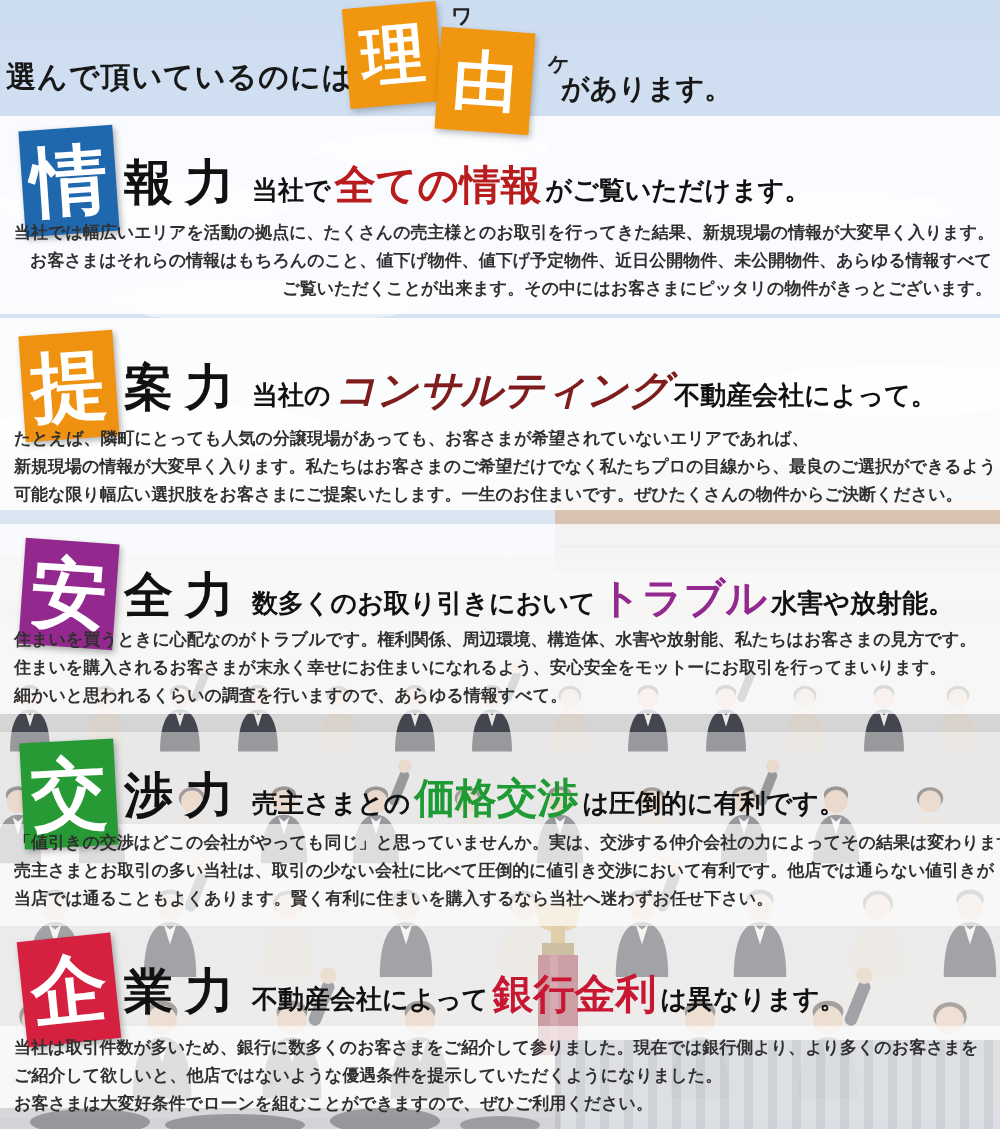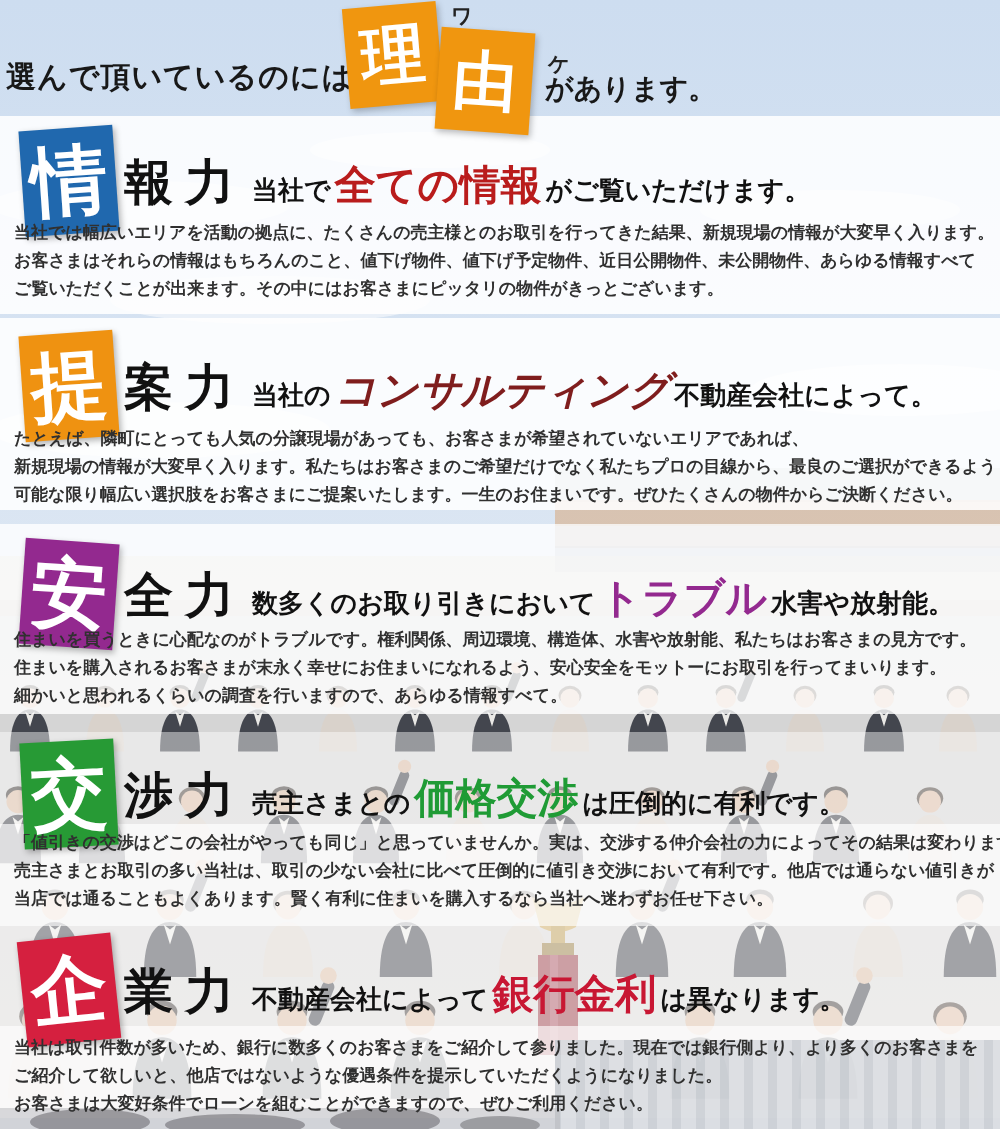--- a/index.html
+++ b/index.html
@@ -11,21 +11,21 @@
   .hdr-prefix{position:absolute;left:6px;top:57px;font-size:30px;font-weight:bold;
               color:#181818;letter-spacing:1px;white-space:nowrap;text-align:right;}
   .hdr-box{position:absolute;width:94px;height:100px;display:flex;align-items:center;
            justify-content:center;color:#fff;font-size:64px;font-weight:bold;
            background:#f0960f;box-shadow:2px 3px 6px rgba(0,0,0,.25);}
   .hdr-box1{left:346px;top:5px;transform:rotate(-5deg);}
   .hdr-box2{left:438px;top:30px;height:102px;transform:rotate(4deg);}
   .hdr-furi{position:absolute;font-size:21px;font-weight:bold;color:#222;}
   .furi-wa{left:451px;top:2px;}
   .furi-ke{left:548px;top:50px;}
-  .hdr-suffix{position:absolute;left:545px;top:70px;font-size:28px;font-weight:bold;
+  .hdr-suffix{position:absolute;left:561px;top:70px;font-size:28px;font-weight:bold;
               color:#181818;white-space:nowrap;}
 
   
   .kanji-box{position:absolute;left:22px;width:94px;height:106px;display:flex;
              align-items:center;justify-content:center;color:#fff;font-size:76px;
              font-weight:bold;line-height:1;box-shadow:2px 3px 6px rgba(0,0,0,.3);}
   .sec0 .kanji-box{top:128px;background:#2068ae;transform:rotate(-4deg);}
   .sec1 .kanji-box{top:333px;background:#ef9211;transform:rotate(-4deg);}
   .sec2 .kanji-box{top:541px;background:#93298f;transform:rotate(4deg);}
   .sec3 .kanji-box{top:741px;background:#279a35;transform:rotate(-3deg);}
@@ -41,21 +41,21 @@
   .sec-heading .pre,.sec-heading .post{font-size:26px;font-weight:bold;}
   .sec-heading .accent{font-size:41px;font-weight:bold;margin:0 4px;}
   .accent-0{color:#b91c1c;}
   .accent-1{color:#7f1d1d;font-style:italic;}
   .accent-2{color:#93298f;}
   .accent-3{color:#1f9b35;}
   .accent-4{color:#c81733;font-family:Liberation Mono, monospace;}
 
   .sec-body{position:absolute;left:14px;width:978px;font-size:17px;font-weight:600;
             line-height:28px;color:#303030;}
-  .sec0 .sec-body{top:218px;}
+  .sec0 .sec-body{top:218px;text-align:right;}
   .sec1 .sec-body{top:424px;}
   .sec2 .sec-body{top:625px;}
   .sec3 .sec-body{top:828px;}
   .sec4 .sec-body{top:1033px;}
   .sec-body span{display:block;white-space:nowrap;}
 </style>
 </head>
 <body>
 
 <div class="stage">

